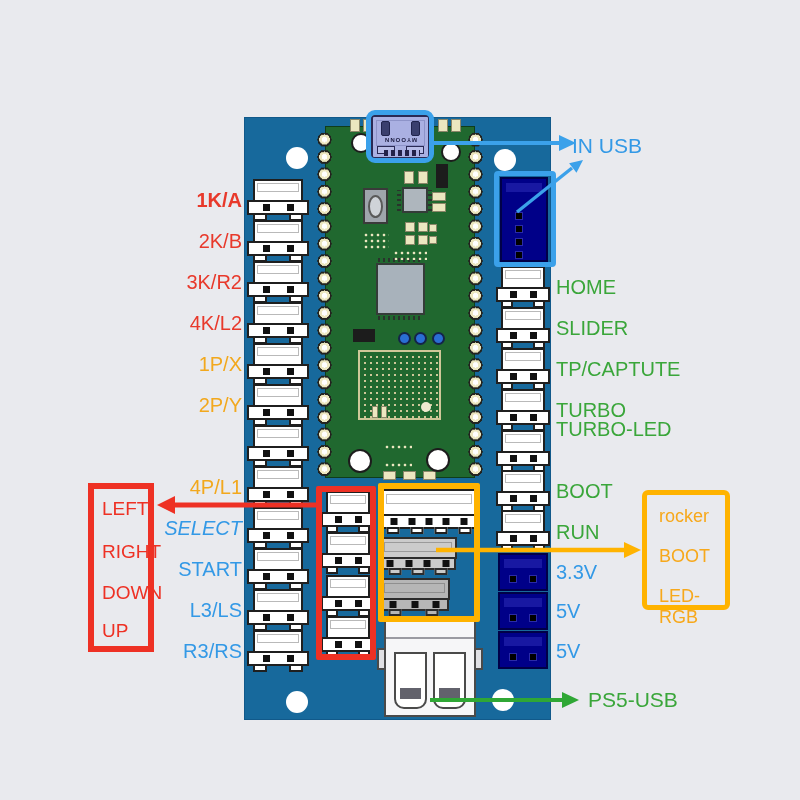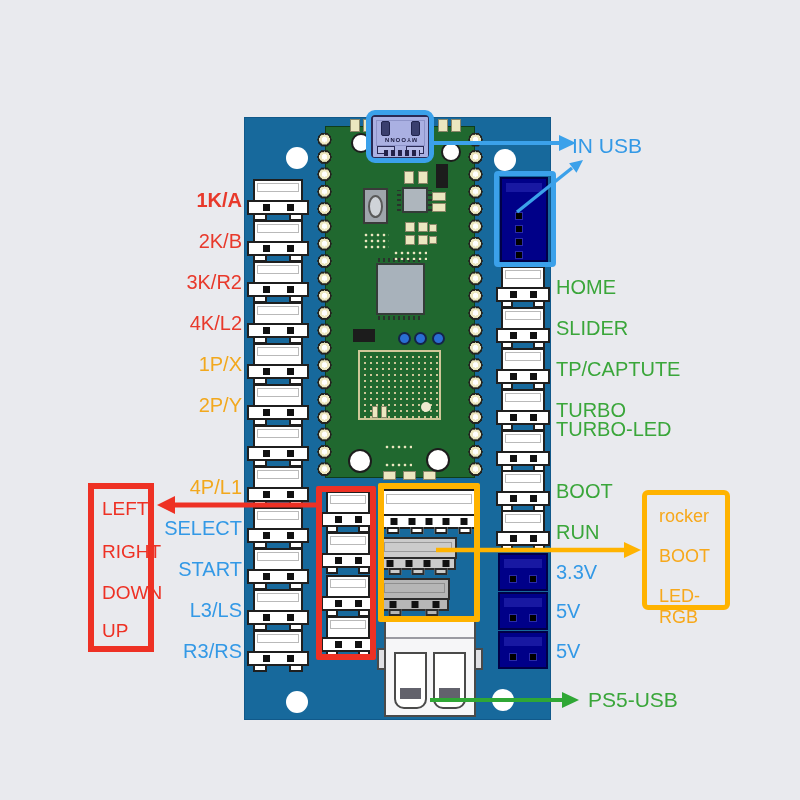--- a/index.html
+++ b/index.html
@@ -492,21 +492,21 @@
     <span style="top:91px;">LED-RGB</span>
   </div>
 
   <div class="lbl llab col-red" style="top:187px;font-weight:bold;">1K/A</div>
   <div class="lbl llab col-red" style="top:228px;">2K/B</div>
   <div class="lbl llab col-red" style="top:269px;">3K/R2</div>
   <div class="lbl llab col-red" style="top:310px;">4K/L2</div>
   <div class="lbl llab col-amber" style="top:351px;">1P/X</div>
   <div class="lbl llab col-amber" style="top:392px;">2P/Y</div>
   <div class="lbl llab col-amber" style="top:474px;">4P/L1</div>
-  <div class="lbl llab col-blue" style="top:515px;">SELECT</div>
+  <div class="lbl llab col-blue" style="top:515px;font-style:italic;">SELECT</div>
   <div class="lbl llab col-blue" style="top:556px;">START</div>
   <div class="lbl llab col-blue" style="top:597px;">L3/LS</div>
   <div class="lbl llab col-blue" style="top:638px;">R3/RS</div>
 
   <div class="lbl rlab col-green" style="top:274px;">HOME</div>
   <div class="lbl rlab col-green" style="top:315px;">SLIDER</div>
   <div class="lbl rlab col-green" style="top:356px;">TP/CAPTUTE</div>
   <div class="lbl rlab col-green" style="top:397px;text-align:center;">TURBO</div>
   <div class="lbl rlab col-green" style="top:416px;text-align:right;">TURBO-LED</div>
   <div class="lbl rlab col-green" style="top:478px;">BOOT</div>

